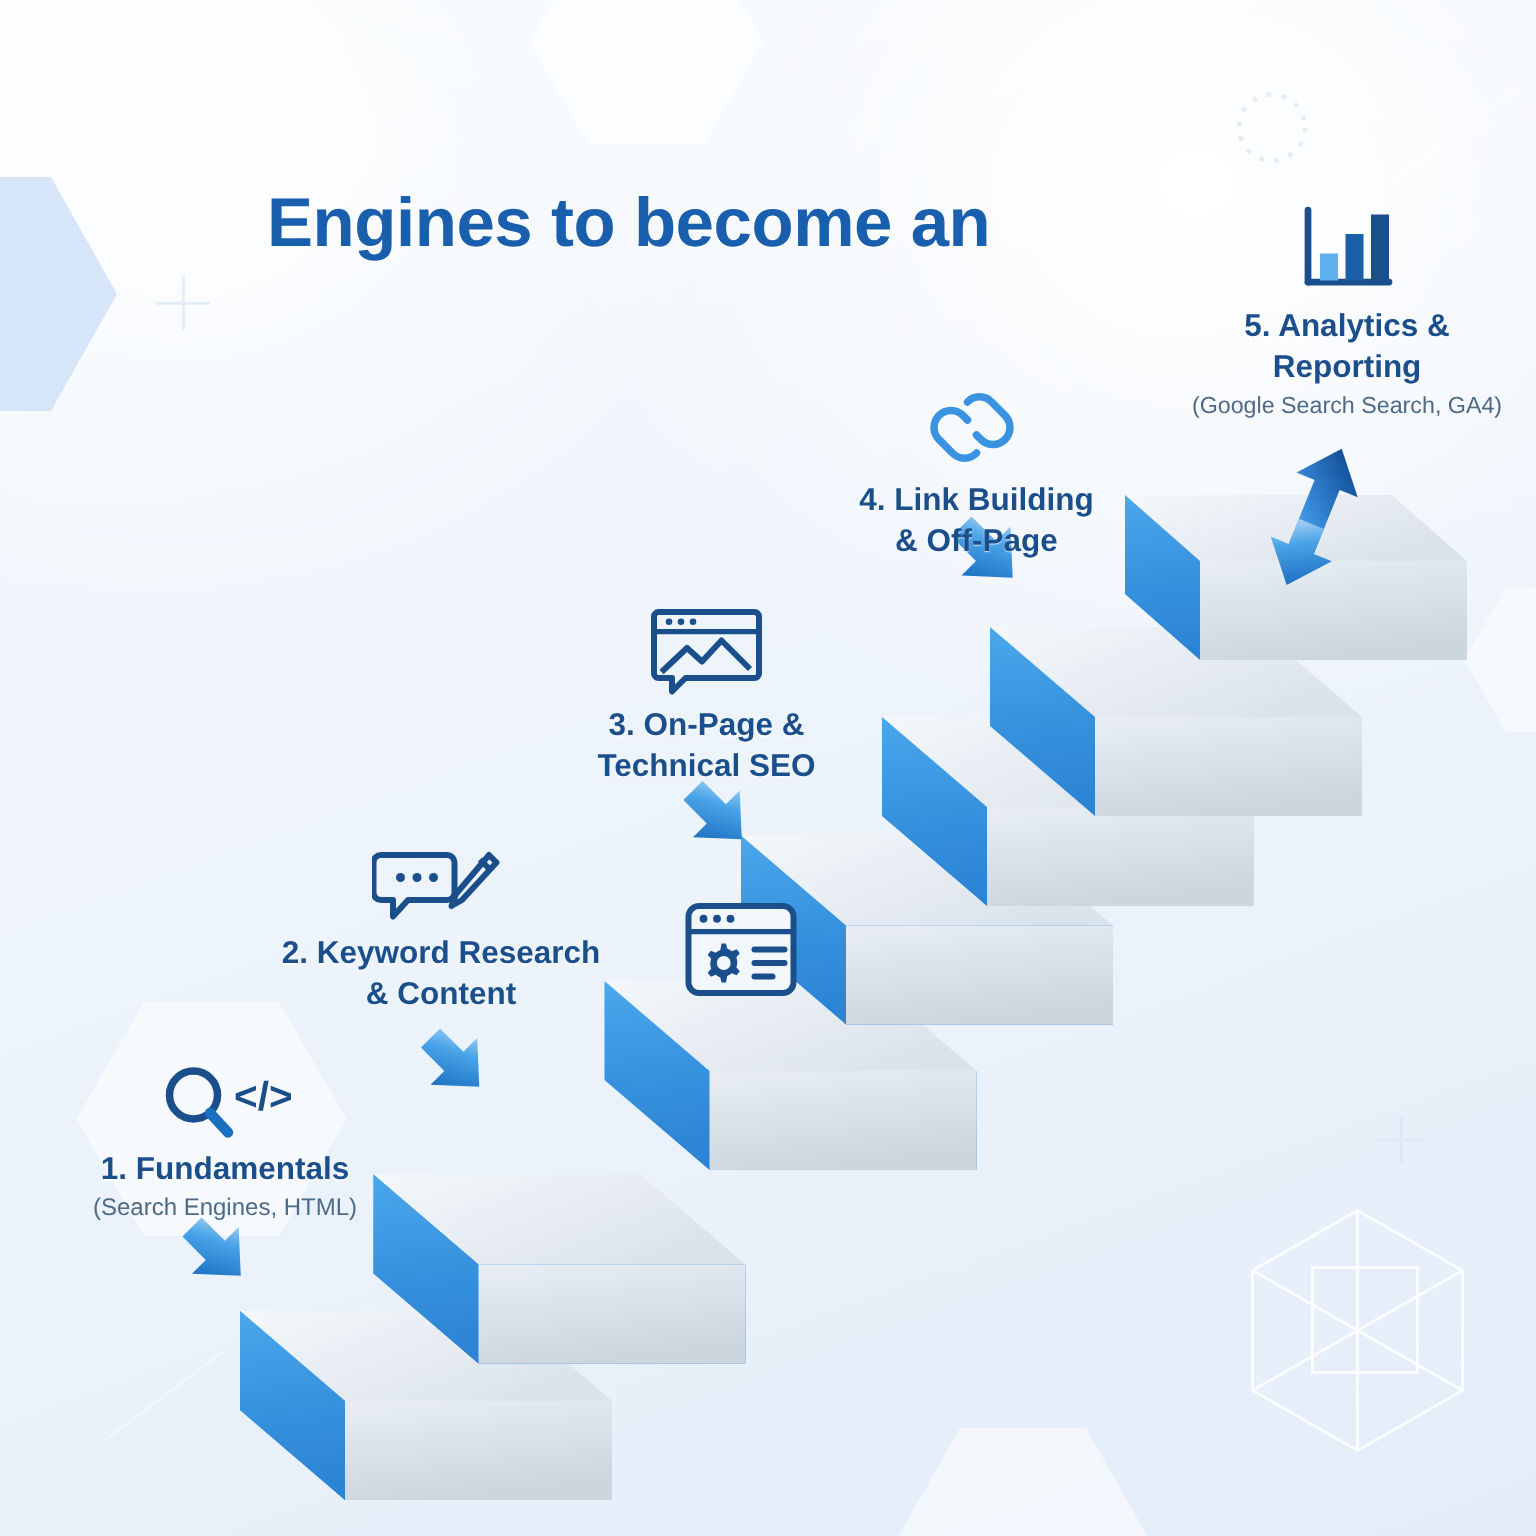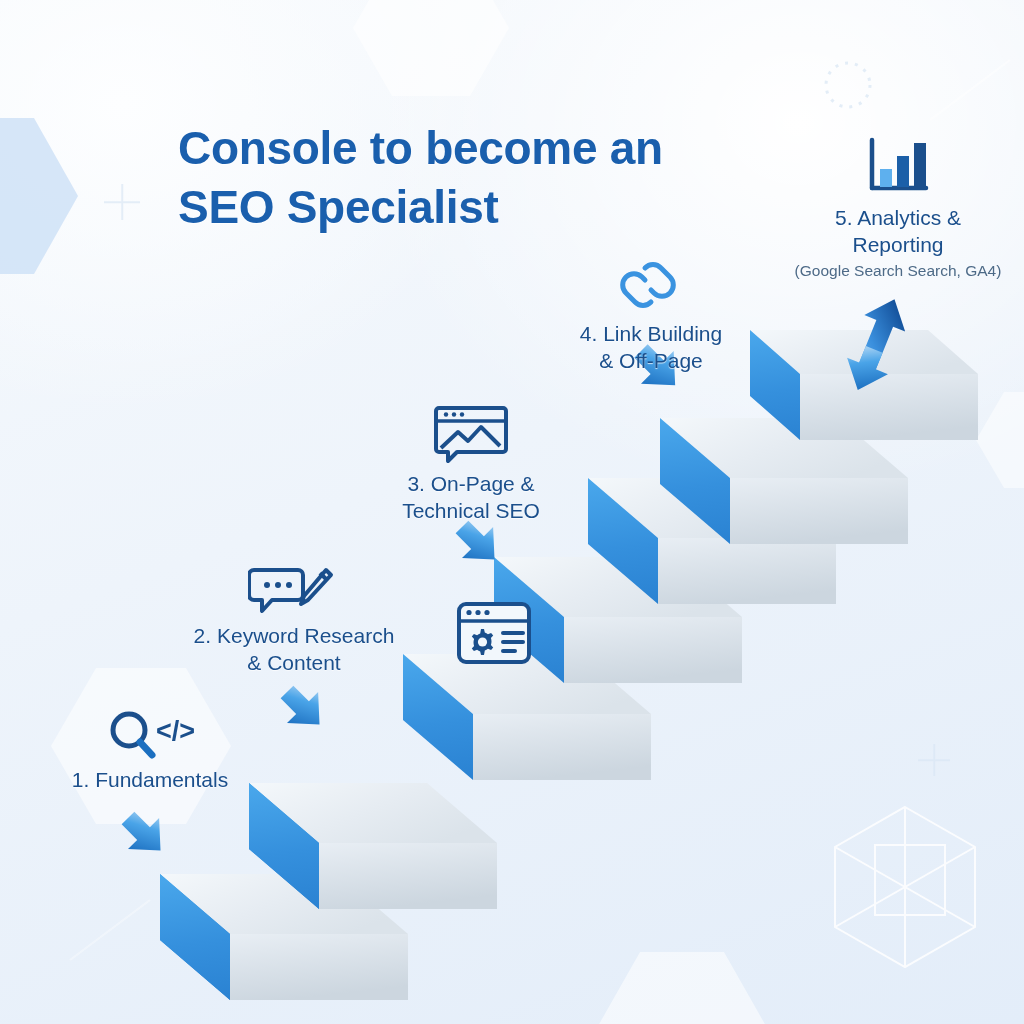--- a/index.html
+++ b/index.html
@@ -72,21 +72,21 @@
     position: absolute;
     text-align: center;
   }
   .step-label .icon {
     display: block;
     margin: 0 auto 6px auto;
     line-height: 0;
   }
   .step-label .title {
     font-size: 21px;
-    font-weight: normal;
+    font-weight: bold;
     color: #1b4f8c;
     line-height: 27px;
     white-space: pre-line;
     text-shadow: 0 1px 1px rgba(255,255,255,.75);
   }
   .step-label .sub {
     font-size: 16px;
     font-weight: normal;
     color: #4d6a87;
     line-height: 22px;
@@ -232,22 +232,21 @@
       <path d="M0,-9 L22,-9 L22,-22 L46,0 L22,22 L22,9 L0,9 Z" fill="url(#arrowGrad)"></path>
     </g>
 
     <g transform="translate(878,340) rotate(22)">
       <path d="M-9,40 L9,40 L9,-18 L22,-18 L0,-44 L-22,-18 L-9,-18 Z" fill="url(#arrowGradUp)"></path>
       <path d="M-9,10 L9,10 L9,28 L22,28 L0,54 L-22,28 L-9,28 Z" fill="url(#arrowGrad)"></path>
     </g>
   </svg>
 
   <div id="title-block">
-    <div class="line">Console to become an</div>
-    <div class="line">SEO Specialist</div>
+    <div class="line">Engines to become an</div>
   </div>
 
   <div class="float-icon" style="left:455px; top:600px;">
     <svg width="78" height="70" viewBox="0 0 78 70">
       <rect x="4" y="4" width="70" height="58" rx="7" ry="7" fill="#f2f7fc" stroke="#1b4f8c" stroke-width="4"></rect>
       <line x1="4" y1="21" x2="74" y2="21" stroke="#1b4f8c" stroke-width="3.5"></line>
       <circle cx="14" cy="12.5" r="2.6" fill="#1b4f8c"></circle>
       <circle cx="23" cy="12.5" r="2.6" fill="#1b4f8c"></circle>
       <circle cx="32" cy="12.5" r="2.6" fill="#1b4f8c"></circle>
       <g fill="#1b4f8c" transform="translate(26,42)">
@@ -262,20 +261,21 @@
 
   <div class="step-label" id="label-1">
     <span class="icon">
       <svg width="88" height="52" viewBox="0 0 88 52">
         <circle cx="23" cy="22" r="16" fill="none" stroke="#1b4f8c" stroke-width="5"></circle>
         <line x1="34" y1="34" x2="46" y2="47" stroke="#1b6fc0" stroke-width="7" stroke-linecap="round"></line>
         <text x="50" y="32" font-family="'Liberation Sans', sans-serif" font-size="27" font-weight="bold" fill="#1b4f8c">&lt;/&gt;</text>
       </svg>
     </span>
     <div class="title">1. Fundamentals</div>
+    <div class="sub">(Search Engines, HTML)</div>
   </div>
 
   <div class="step-label" id="label-2">
     <span class="icon">
       <svg width="92" height="52" viewBox="0 0 92 52">
         <path d="M6,6 h44 a5,5 0 0 1 5,5 v20 a5,5 0 0 1 -5,5 h-26 l-10,11 v-11 h-8 a5,5 0 0 1 -5,-5 v-20 a5,5 0 0 1 5,-5 Z" fill="none" stroke="#1b4f8c" stroke-width="4" stroke-linejoin="round"></path>
         <circle cx="19" cy="21" r="3" fill="#1b4f8c"></circle>
         <circle cx="30" cy="21" r="3" fill="#1b4f8c"></circle>
         <circle cx="41" cy="21" r="3" fill="#1b4f8c"></circle>
         <g stroke="#1b4f8c" stroke-width="4" fill="none" stroke-linejoin="round">

